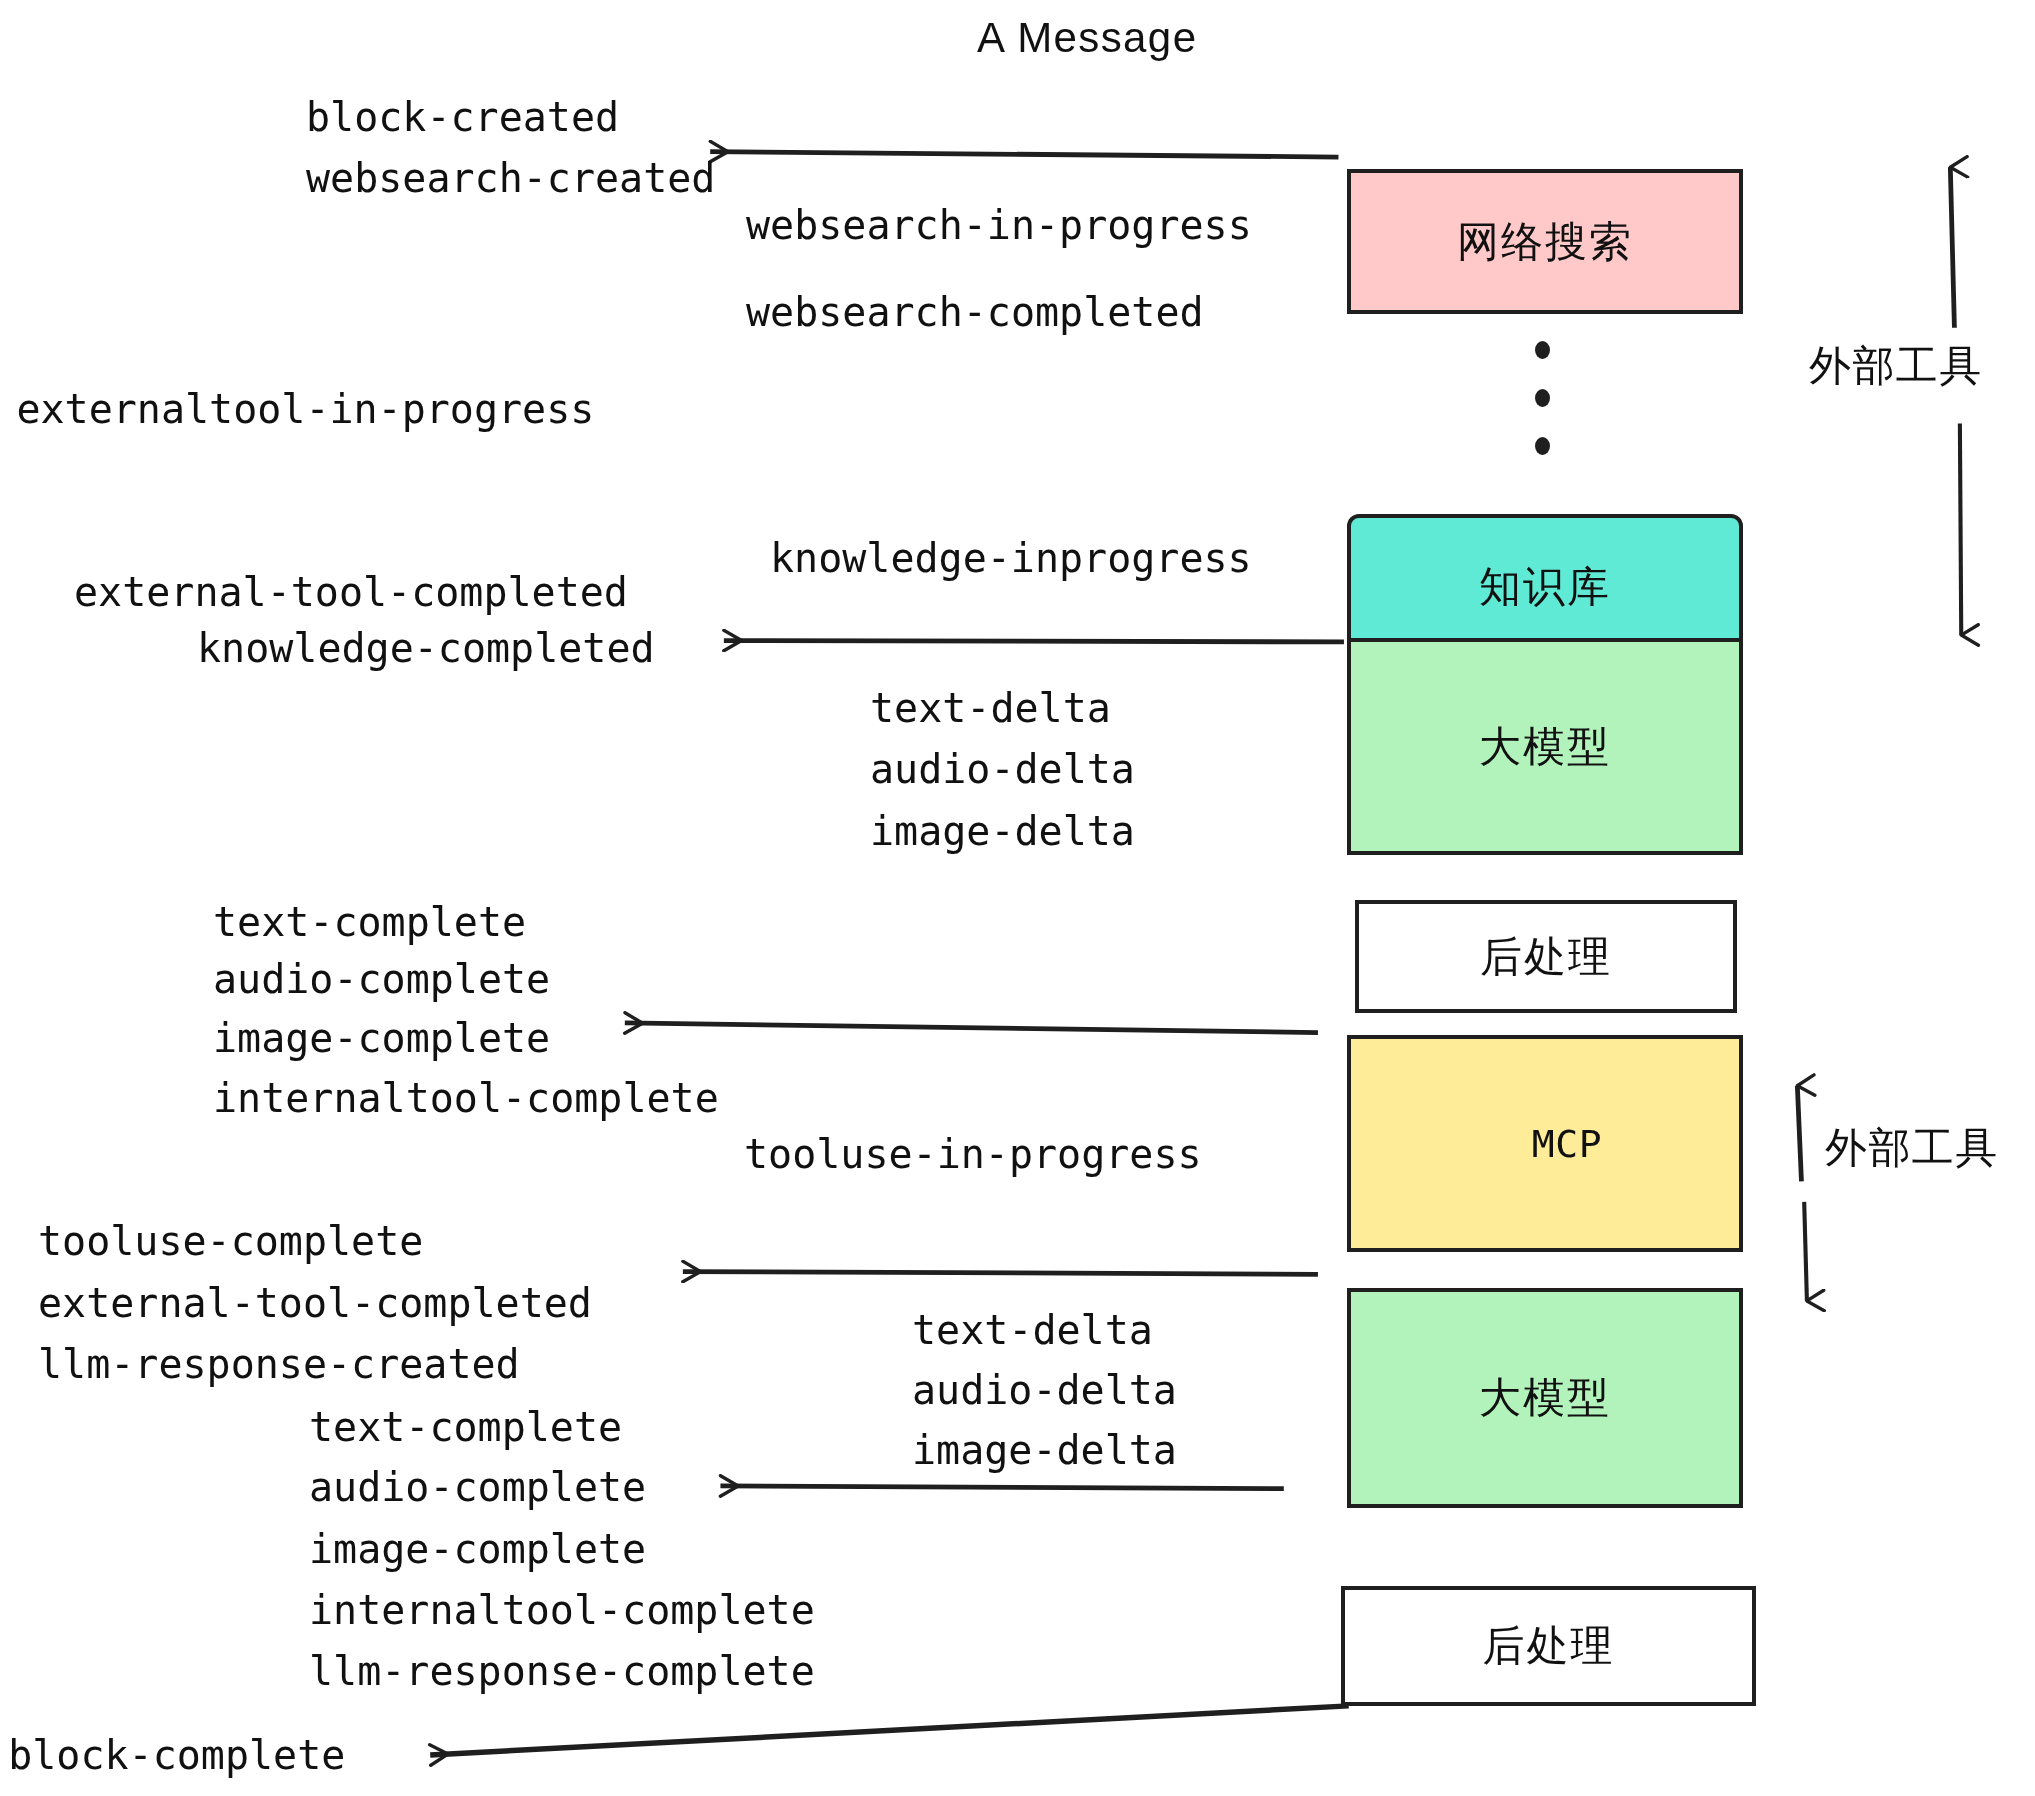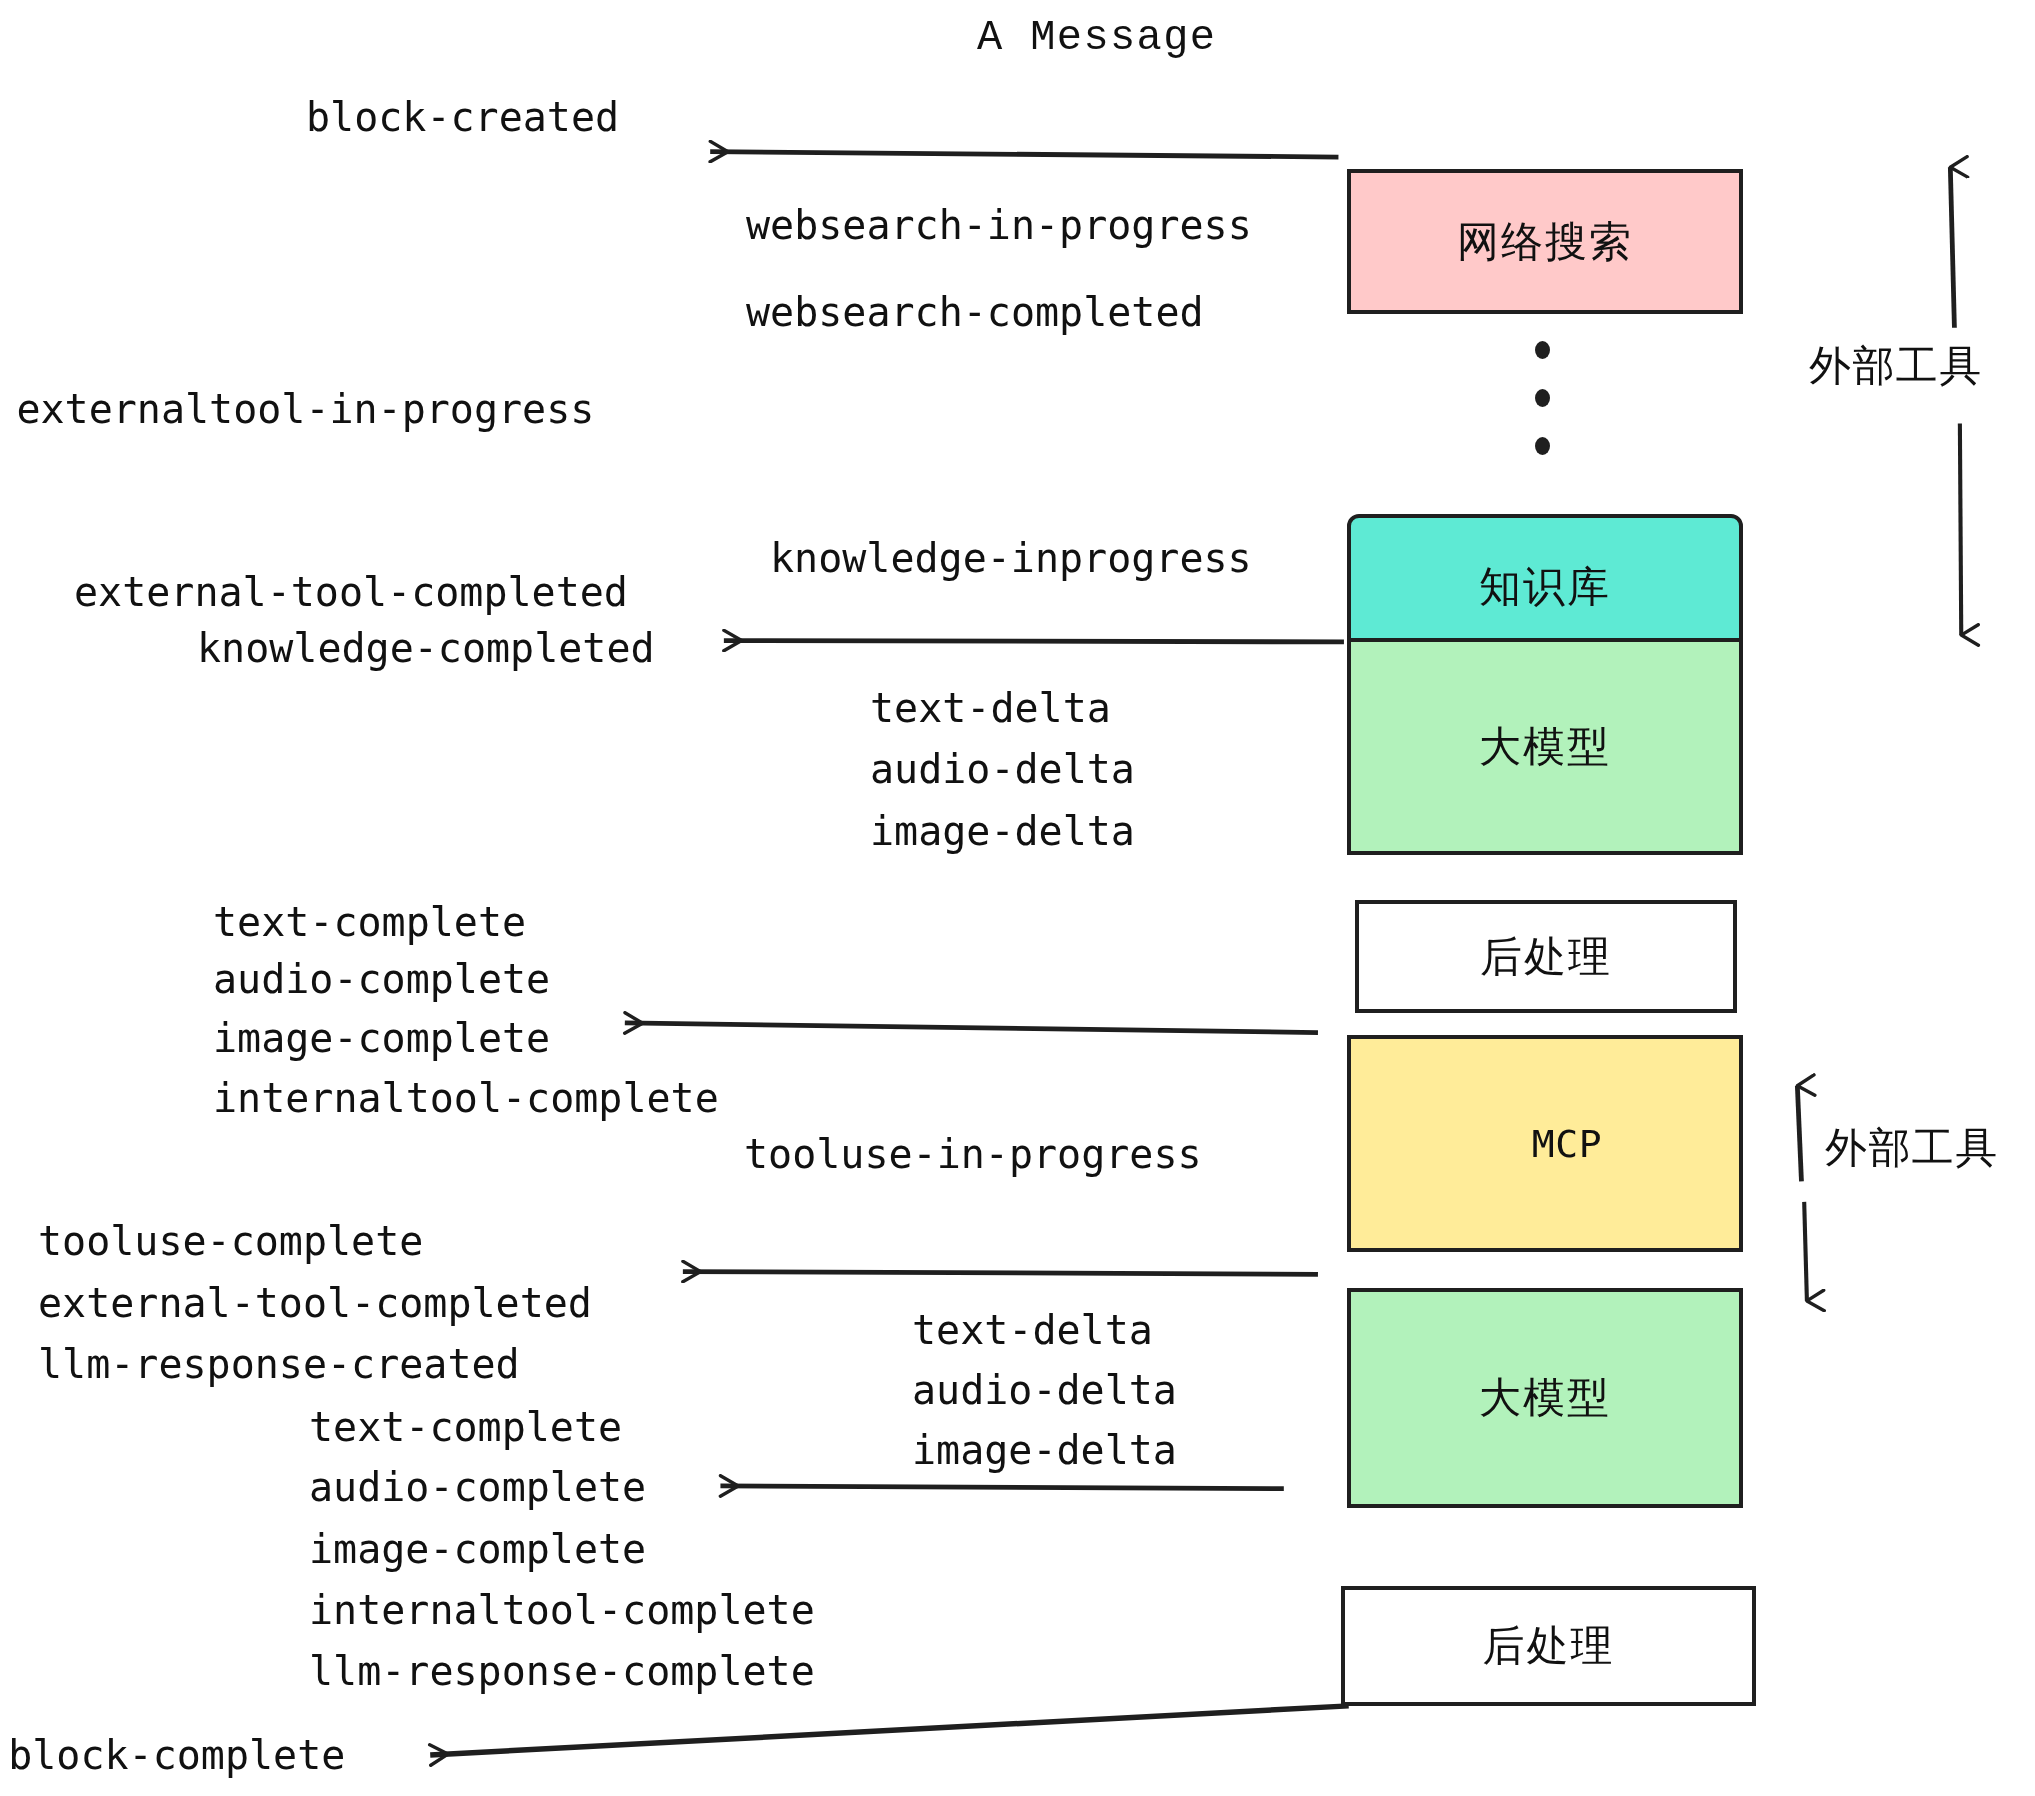--- a/index.html
+++ b/index.html
@@ -14,21 +14,21 @@
     background: #ffffff;
     overflow: hidden;
     font-family: "DejaVu Sans Mono", "Liberation Mono", monospace;
   }
 
   
   .title {
     position: absolute;
     left: 977px;
     top: 13.7px;
-    font-family: Liberation Mono, monospace;
+    font-family: Liberation Sans, sans-serif;
     font-size: 42px;
     letter-spacing: 1.4px;
     color: #111111;
     white-space: nowrap;
     text-align: center;
   }
 
   
   .evt {
     position: absolute;
@@ -185,20 +185,21 @@
 
   <div class="box" style="top:1586px; height:120px; background:#FFFFFF; border-width:4.1px; left:1341px; width:415px;">
     <span class="box-label">后处理</span>
   </div>
 
   <div class="side-label" style="left:1809px; top:338px;">外部工具</div>
 
   <div class="side-label" style="left:1825px; top:1120px;">外部工具</div>
 
   <div class="evt" style="left:306px;  top:97px;">block-created</div>
+  <div class="evt" style="left:306px;  top:158px;">websearch-created</div>
   <div class="evt" style="left:746px; top:205px;text-align:center;">websearch-in-progress</div>
   <div class="evt" style="left:746px; top:292px;">websearch-completed</div>
   <div class="evt" style="left:16.4px;   top:389px;">externaltool-in-progress</div>
   <div class="evt" style="left:770px; top:538px;">knowledge-inprogress</div>
   <div class="evt" style="left:74px;  top:572px;">external-tool-completed</div>
   <div class="evt" style="left:197px;  top:628px;">knowledge-completed</div>
   <div class="evt" style="left:870px; top:688px;">text-delta</div>
   <div class="evt" style="left:870px; top:749px;">audio-delta</div>
   <div class="evt" style="left:870px; top:811px;">image-delta</div>
   <div class="evt" style="left:213px;  top:902px;">text-complete</div>

